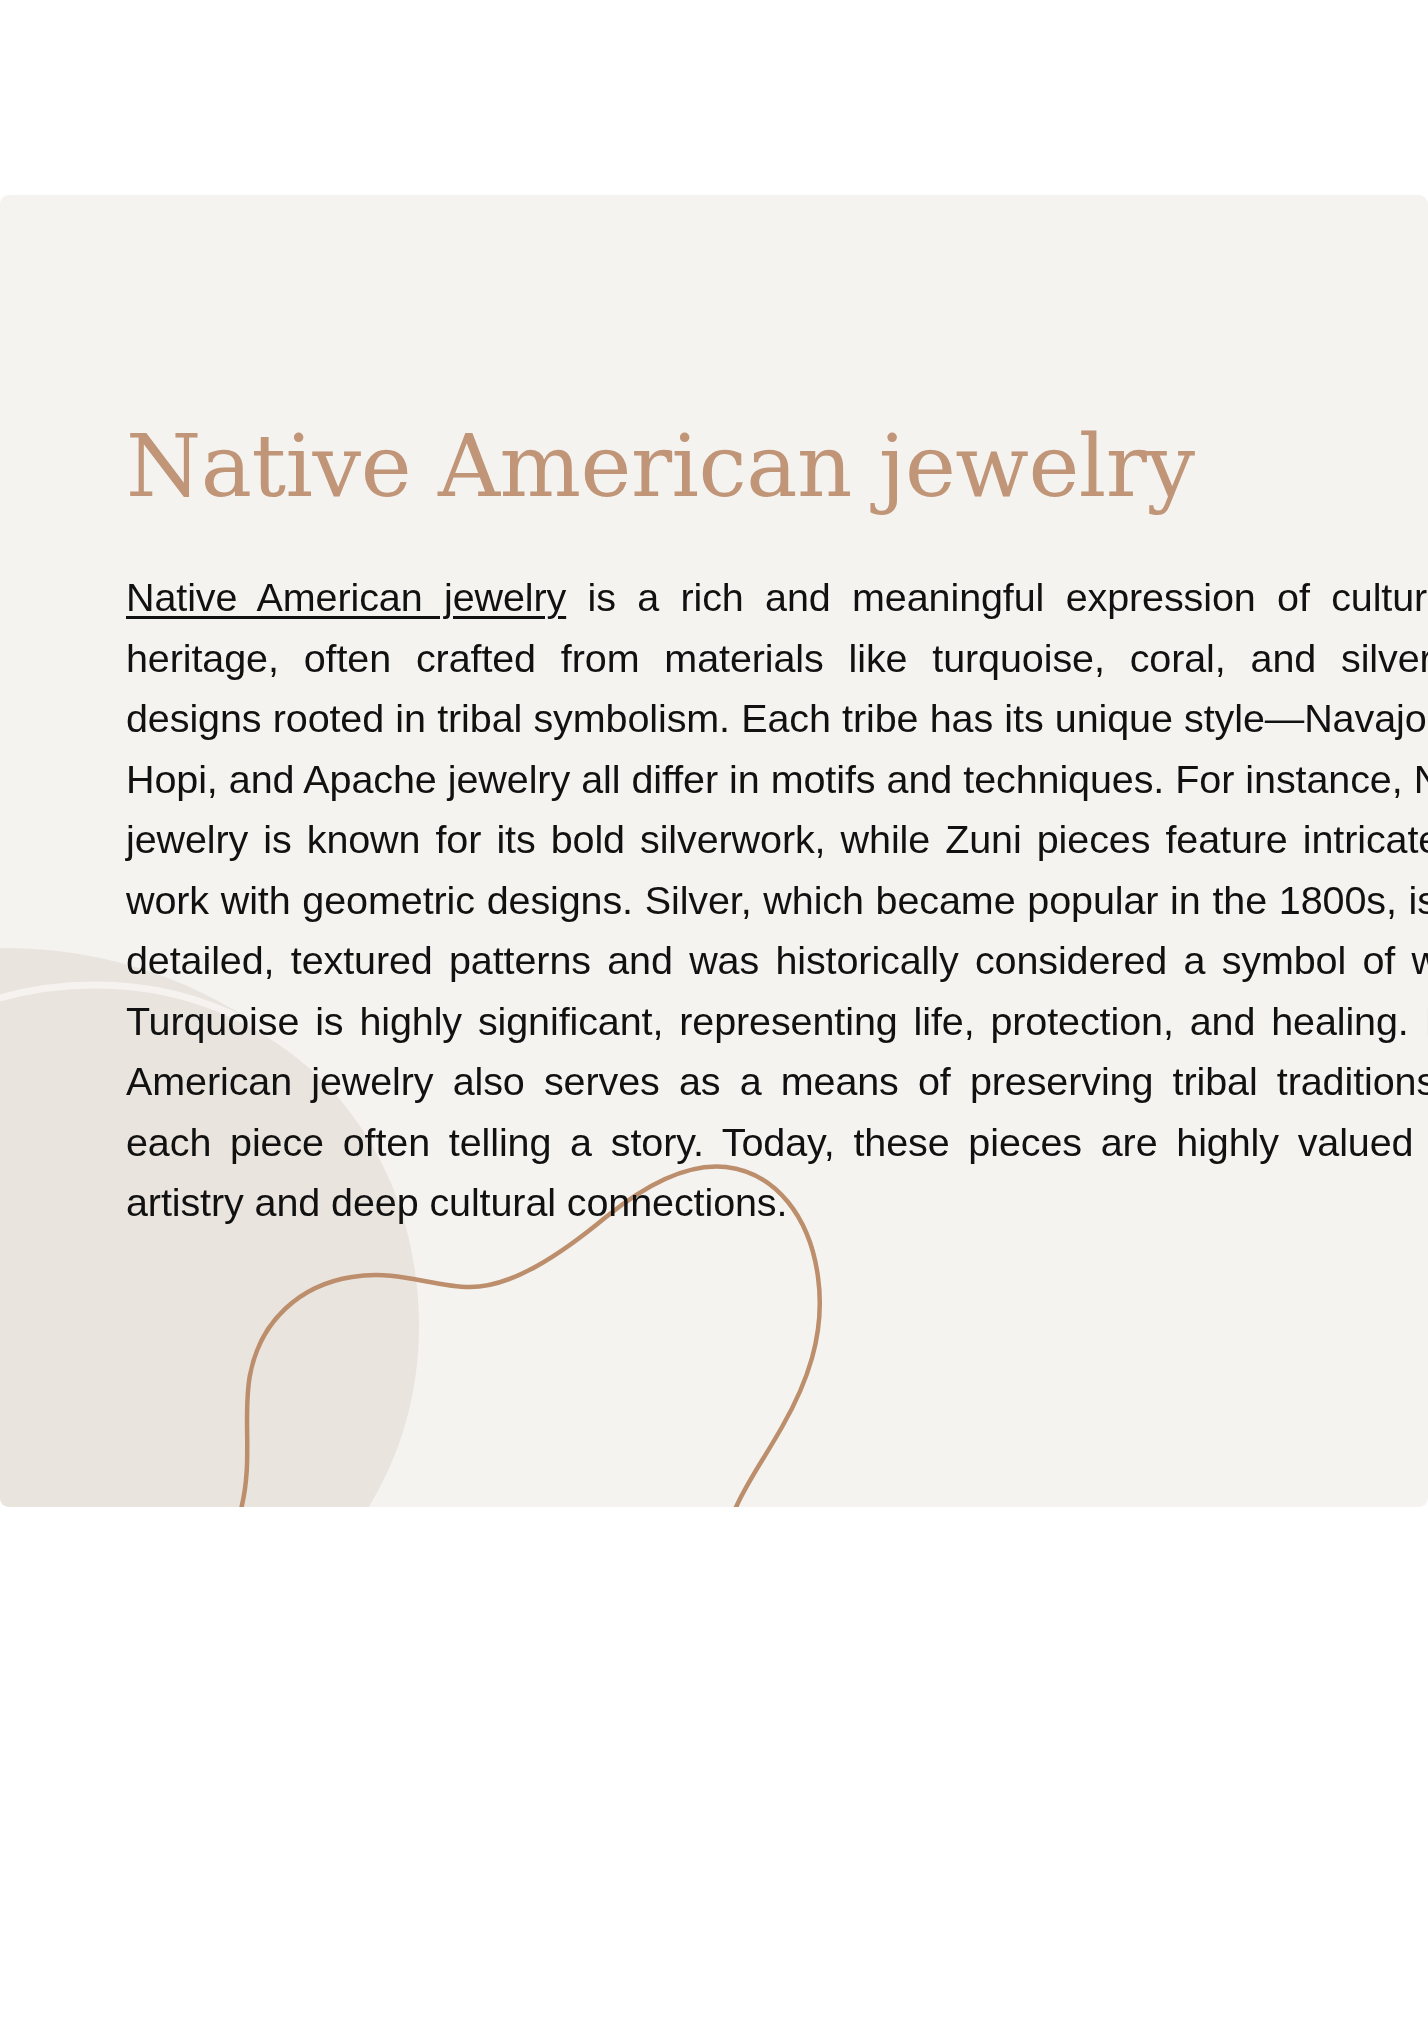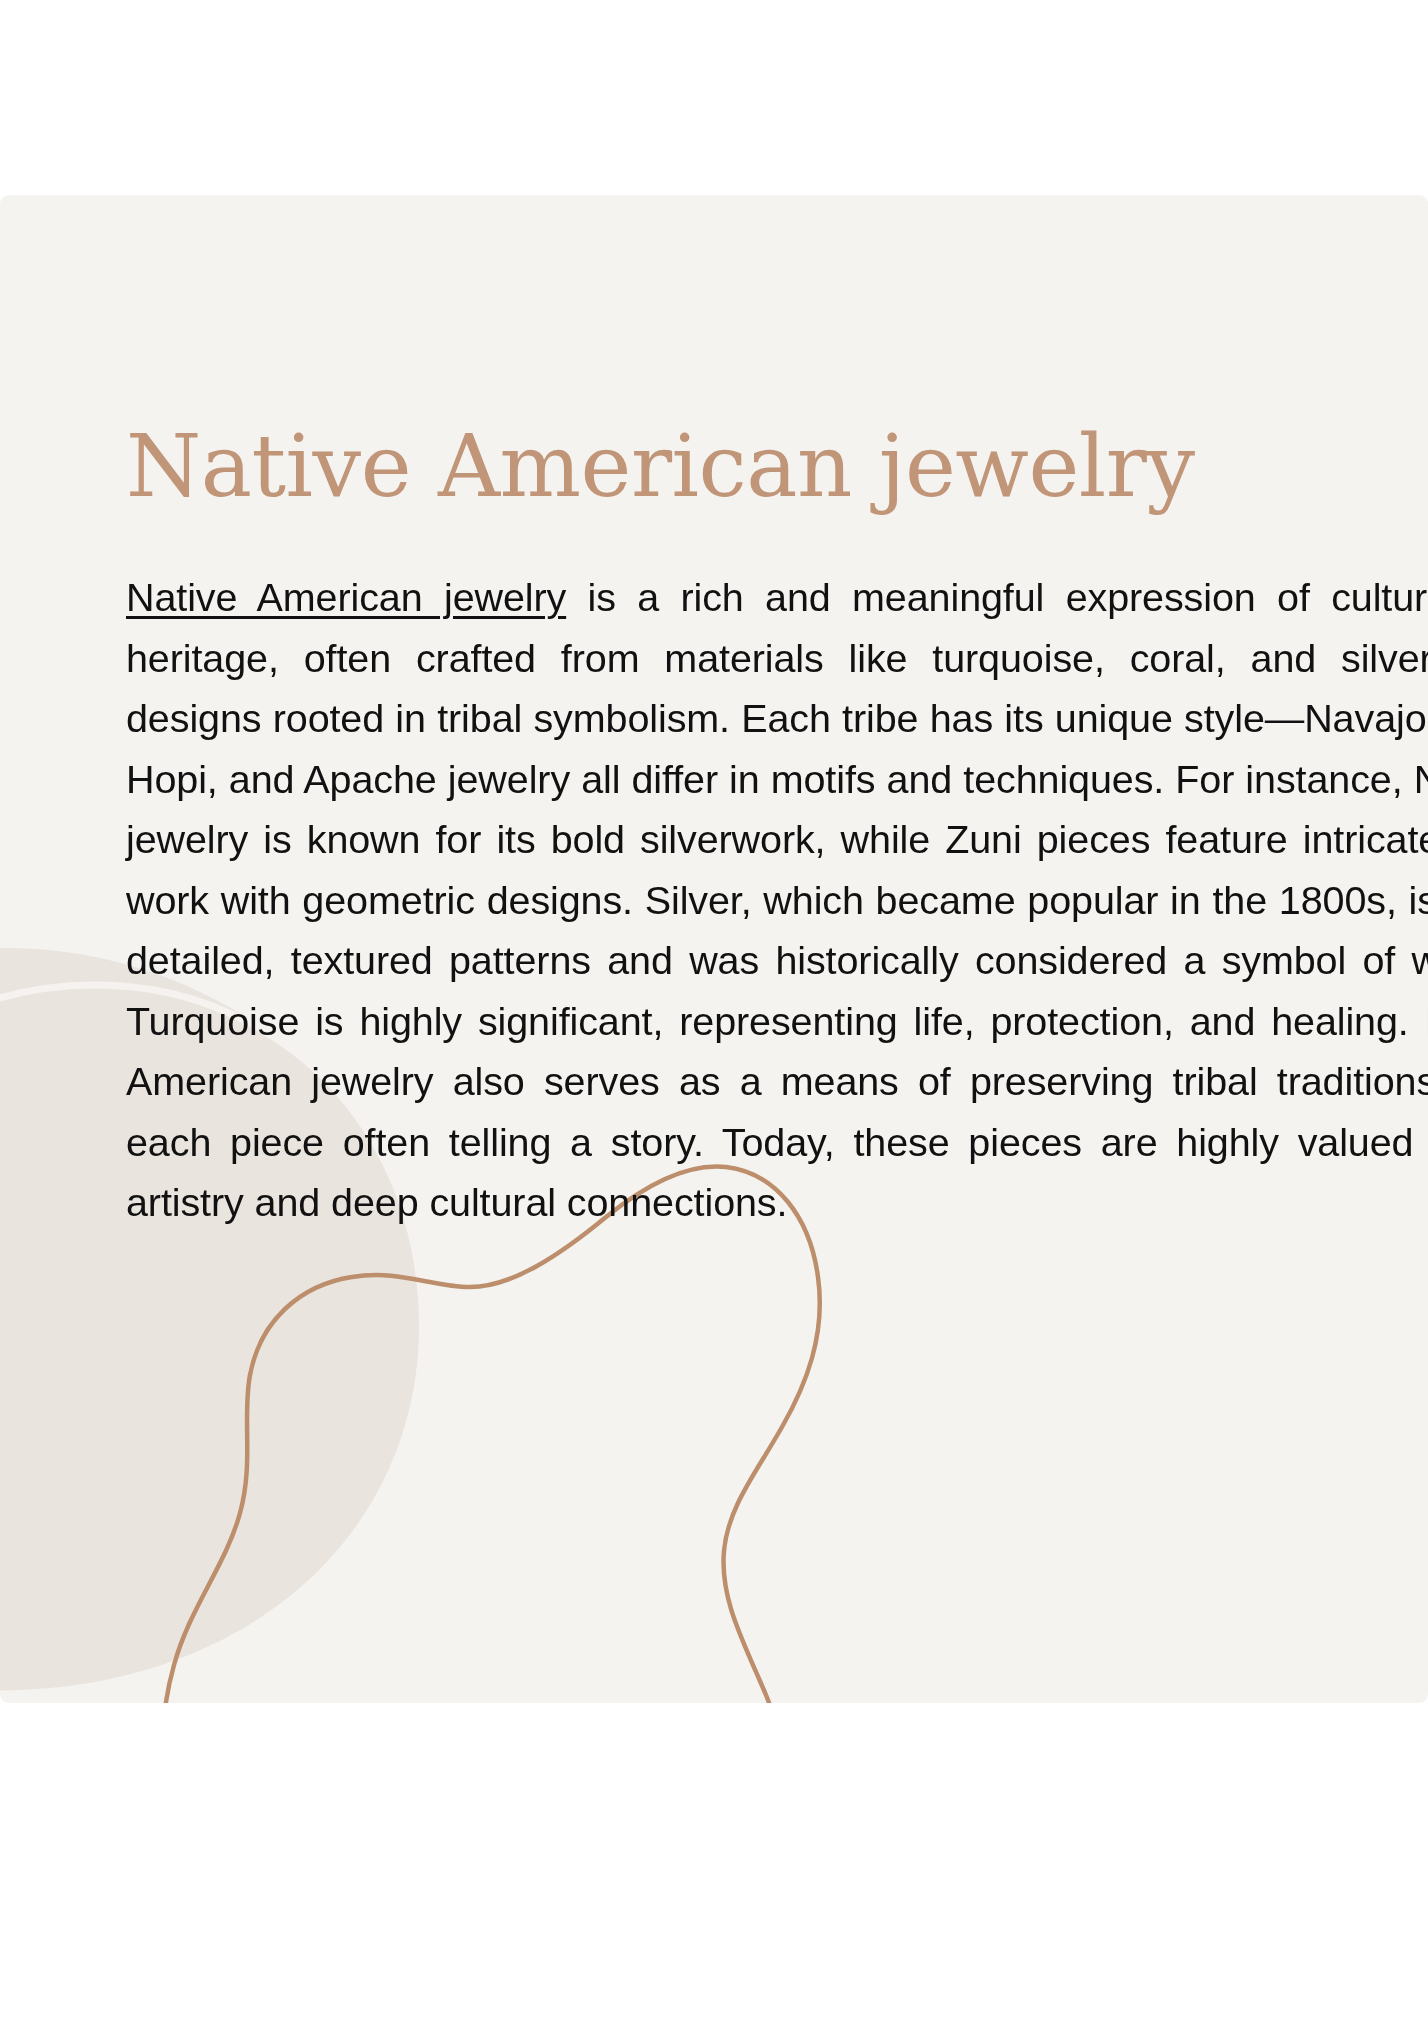--- a/index.html
+++ b/index.html
@@ -21,21 +21,21 @@
     background: #ffffff;
     overflow: hidden;
   }
 
   
   #canvas {
     position: absolute;
     left: 0;
     top: 195px;
     width: 1428px;
-    height: 1508px;
+    height: 1312px;
     background: #f4f3f0;
     overflow: hidden;
     border-radius: 9px;
   }
 
   
   #decor {
     position: absolute;
     left: 0;
     top: 0;

